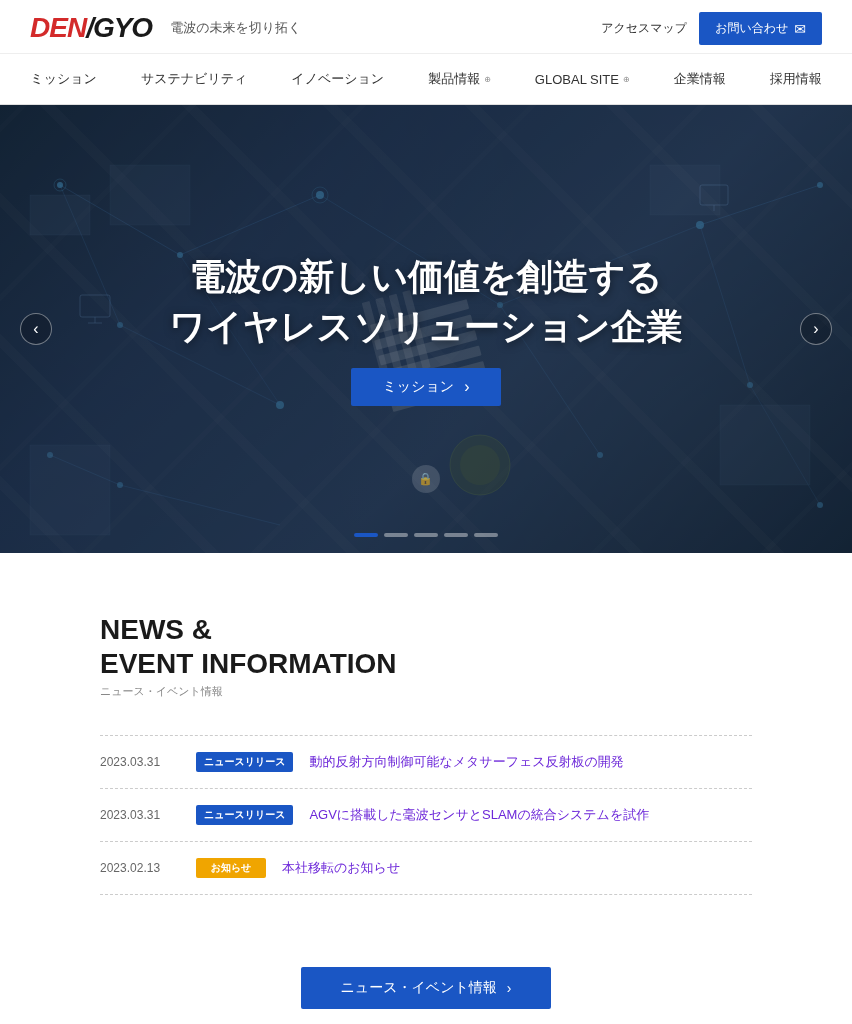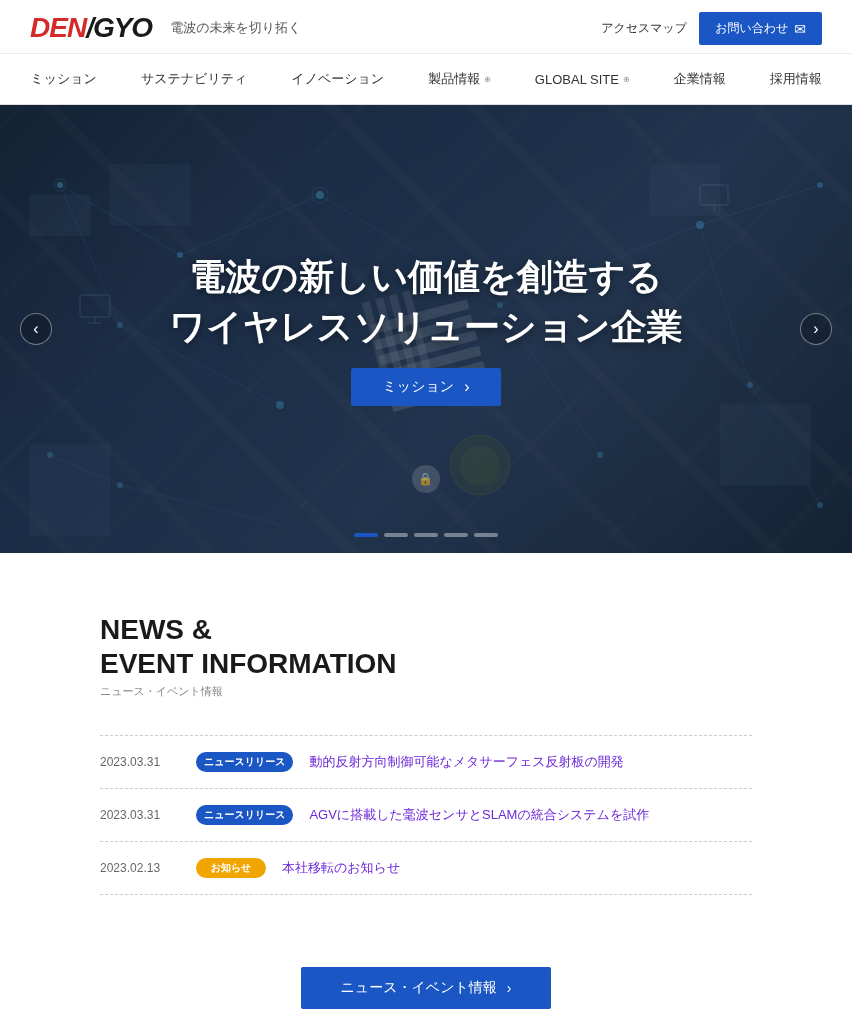--- a/index.html
+++ b/index.html
@@ -260,21 +260,21 @@
     }
     .news-date {
       font-size: 12px;
       color: #666;
       min-width: 80px;
       white-space: nowrap;
     }
     .news-badge {
       font-size: 10px;
       padding: 3px 8px;
-      border-radius: 10px;
+      border-radius: 2px;
       white-space: nowrap;
       font-weight: 700;
       min-width: 70px;
       text-align: center;
     }
     .badge-news { background: #1a56c4; color: #fff; }
     .badge-notice { background: #f0a500; color: #fff; }
     .news-title-text {
       font-size: 13px;
       color: #6d28d9;

